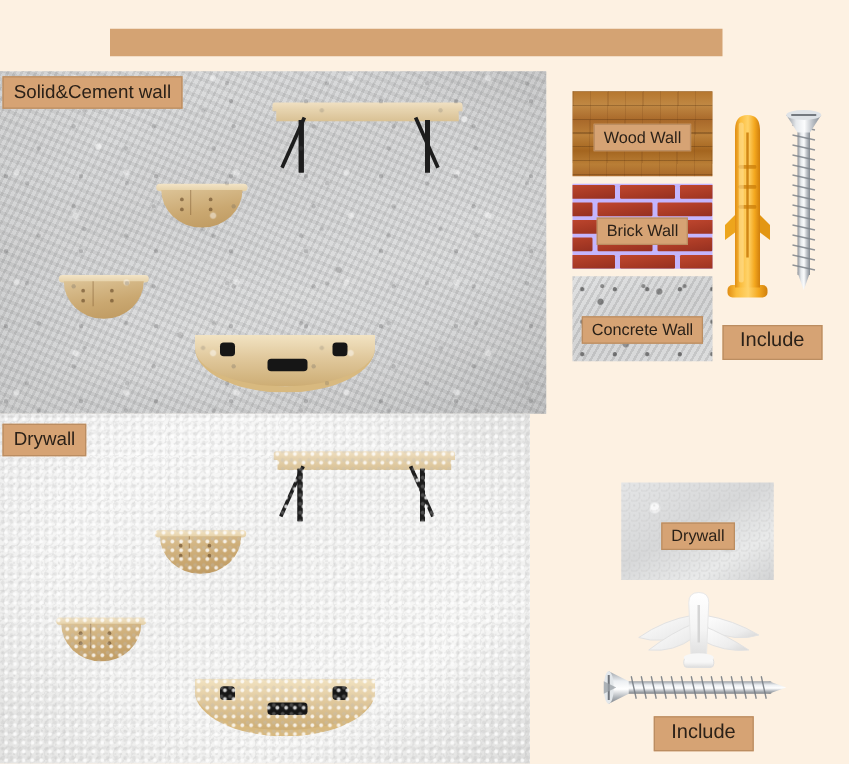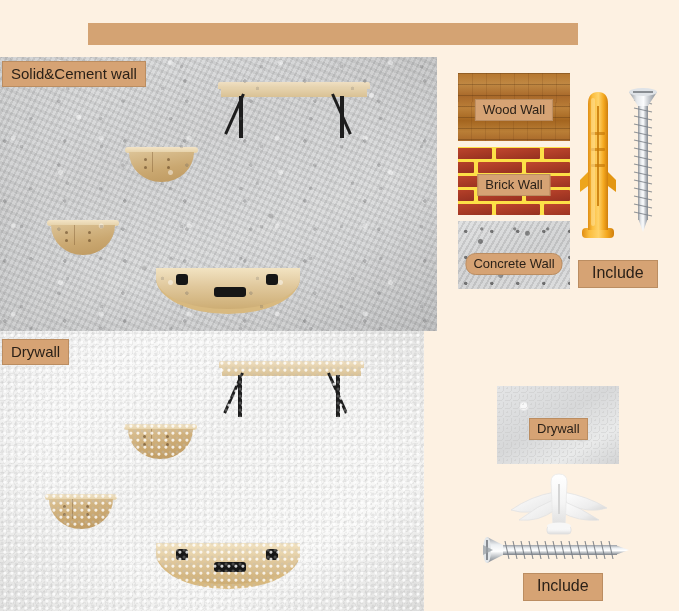--- a/index.html
+++ b/index.html
@@ -213,21 +213,21 @@
     content:"";
     position:absolute; inset:0;
     background:
       repeating-linear-gradient(180deg, rgba(70,40,10,.30) 0 1px, transparent 1px 11px);
     pointer-events:none;
   }
   #swatch-wood .swatch-label { top: 26px; }
 
   #swatch-brick {
     left: 458px; top: 147px; width: 112px; height: 68px;
-    background: #fde047;
+    background: #c4b5fd;
   }
   .brick-row { position:absolute; left:0; width: 100%; height: 14px; }
   .brick {
     position: absolute; top: 1px; height: 11px;
     background: linear-gradient(170deg, #c0472f 0%, #a93a25 55%, #953021 100%);
     border-radius: 1px;
   }
   #swatch-brick .swatch-label { top: 27px; }
 
   #swatch-concrete {
@@ -242,21 +242,21 @@
   }
   #swatch-concrete::after {
     content:"";
     position:absolute; inset:0;
     background-image:
       radial-gradient(circle at 30% 40%, rgba(35,35,35,.55) 0 1.4px, transparent 2px),
       radial-gradient(circle at 72% 24%, rgba(35,35,35,.45) 0 1.2px, transparent 2px);
     background-size: 26px 26px, 33px 33px;
     pointer-events:none;
   }
-  #swatch-concrete .swatch-label { top: 32px; border-radius: 10px; }
+  #swatch-concrete .swatch-label { top: 32px; }
 
   
   #swatch-drywall {
     position: absolute;
     left: 497px; top: 386px; width: 122px; height: 78px;
     overflow: hidden;
     background:
       repeating-radial-gradient(circle at 30% 30%, rgba(190,190,190,.35) 0 1px, transparent 1px 4px),
       radial-gradient(circle at 22% 26%, rgba(255,255,255,.8) 0 3px, transparent 5px),
       radial-gradient(circle at 70% 65%, rgba(180,180,180,.4) 0 3px, transparent 6px),

